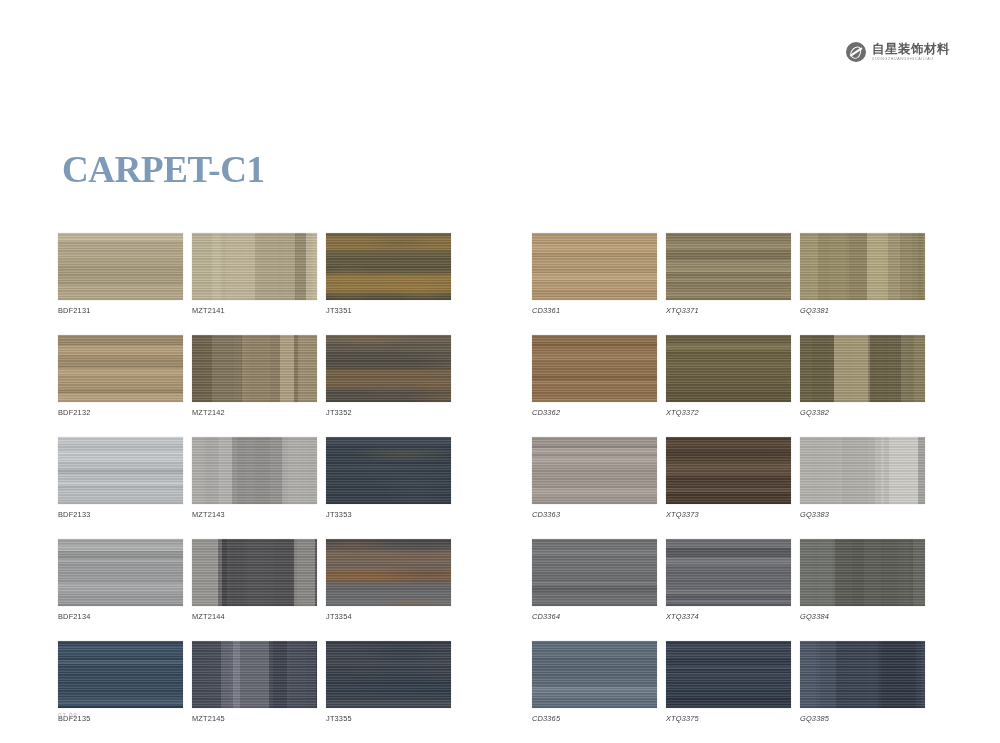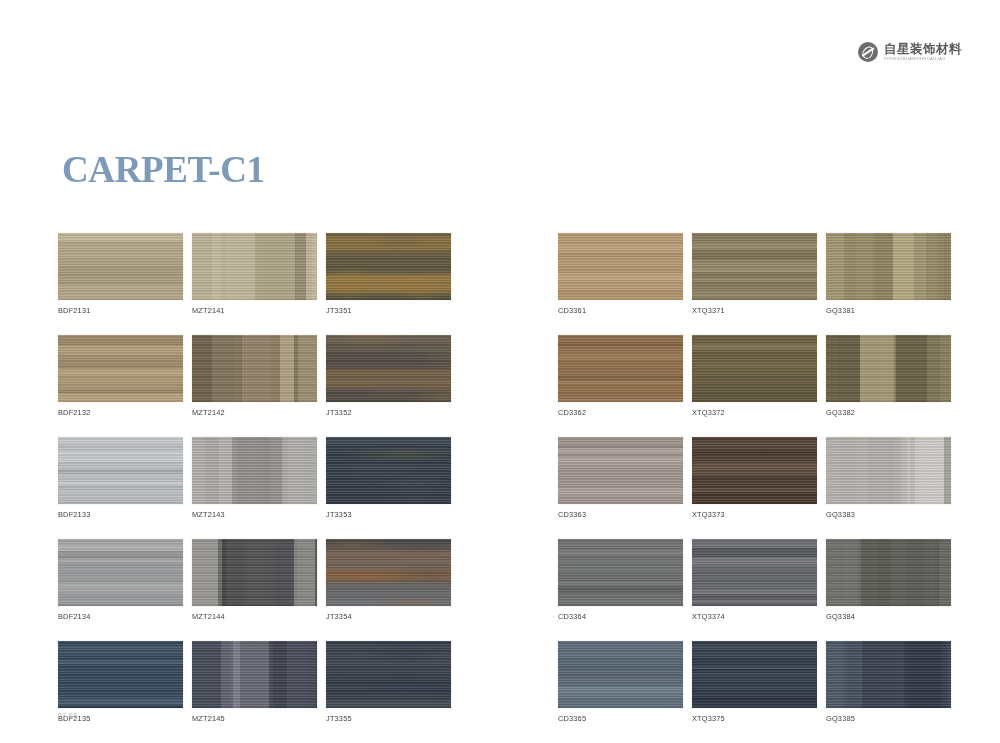--- a/index.html
+++ b/index.html
@@ -13,21 +13,21 @@
     height: 743px;
     position: relative;
     font-family: "Liberation Sans", "DejaVu Sans", sans-serif;
     overflow: hidden;
     -webkit-font-smoothing: antialiased;
   }
 
   
   #page-header {
     position: absolute;
-    top: 0; left: 0; right: 0;
+    top: 0; left: 0; right: 12px;
     height: 100px;
   }
   #brand-logo {
     position: absolute;
     top: 42px;
     right: 38px;
     display: flex;
     align-items: center;
     gap: 6px;
   }
@@ -100,21 +100,21 @@
   }
   .swatch-block {
     position: absolute;
     top: 233px;
     display: grid;
     grid-template-columns: repeat(3, 125px);
     column-gap: 9px;
     row-gap: 20px;
   }
   #swatch-block-left  { left: 58px; }
-  #swatch-block-right { left: 558px; }
+  #swatch-block-right { left: 532px; font-style: italic; }
 
   .swatch-cell {
     width: 125px;
   }
   .swatch-tile {
     width: 125px;
     height: 67px;
     position: relative;
     overflow: hidden;
     background: #b9ae93;

